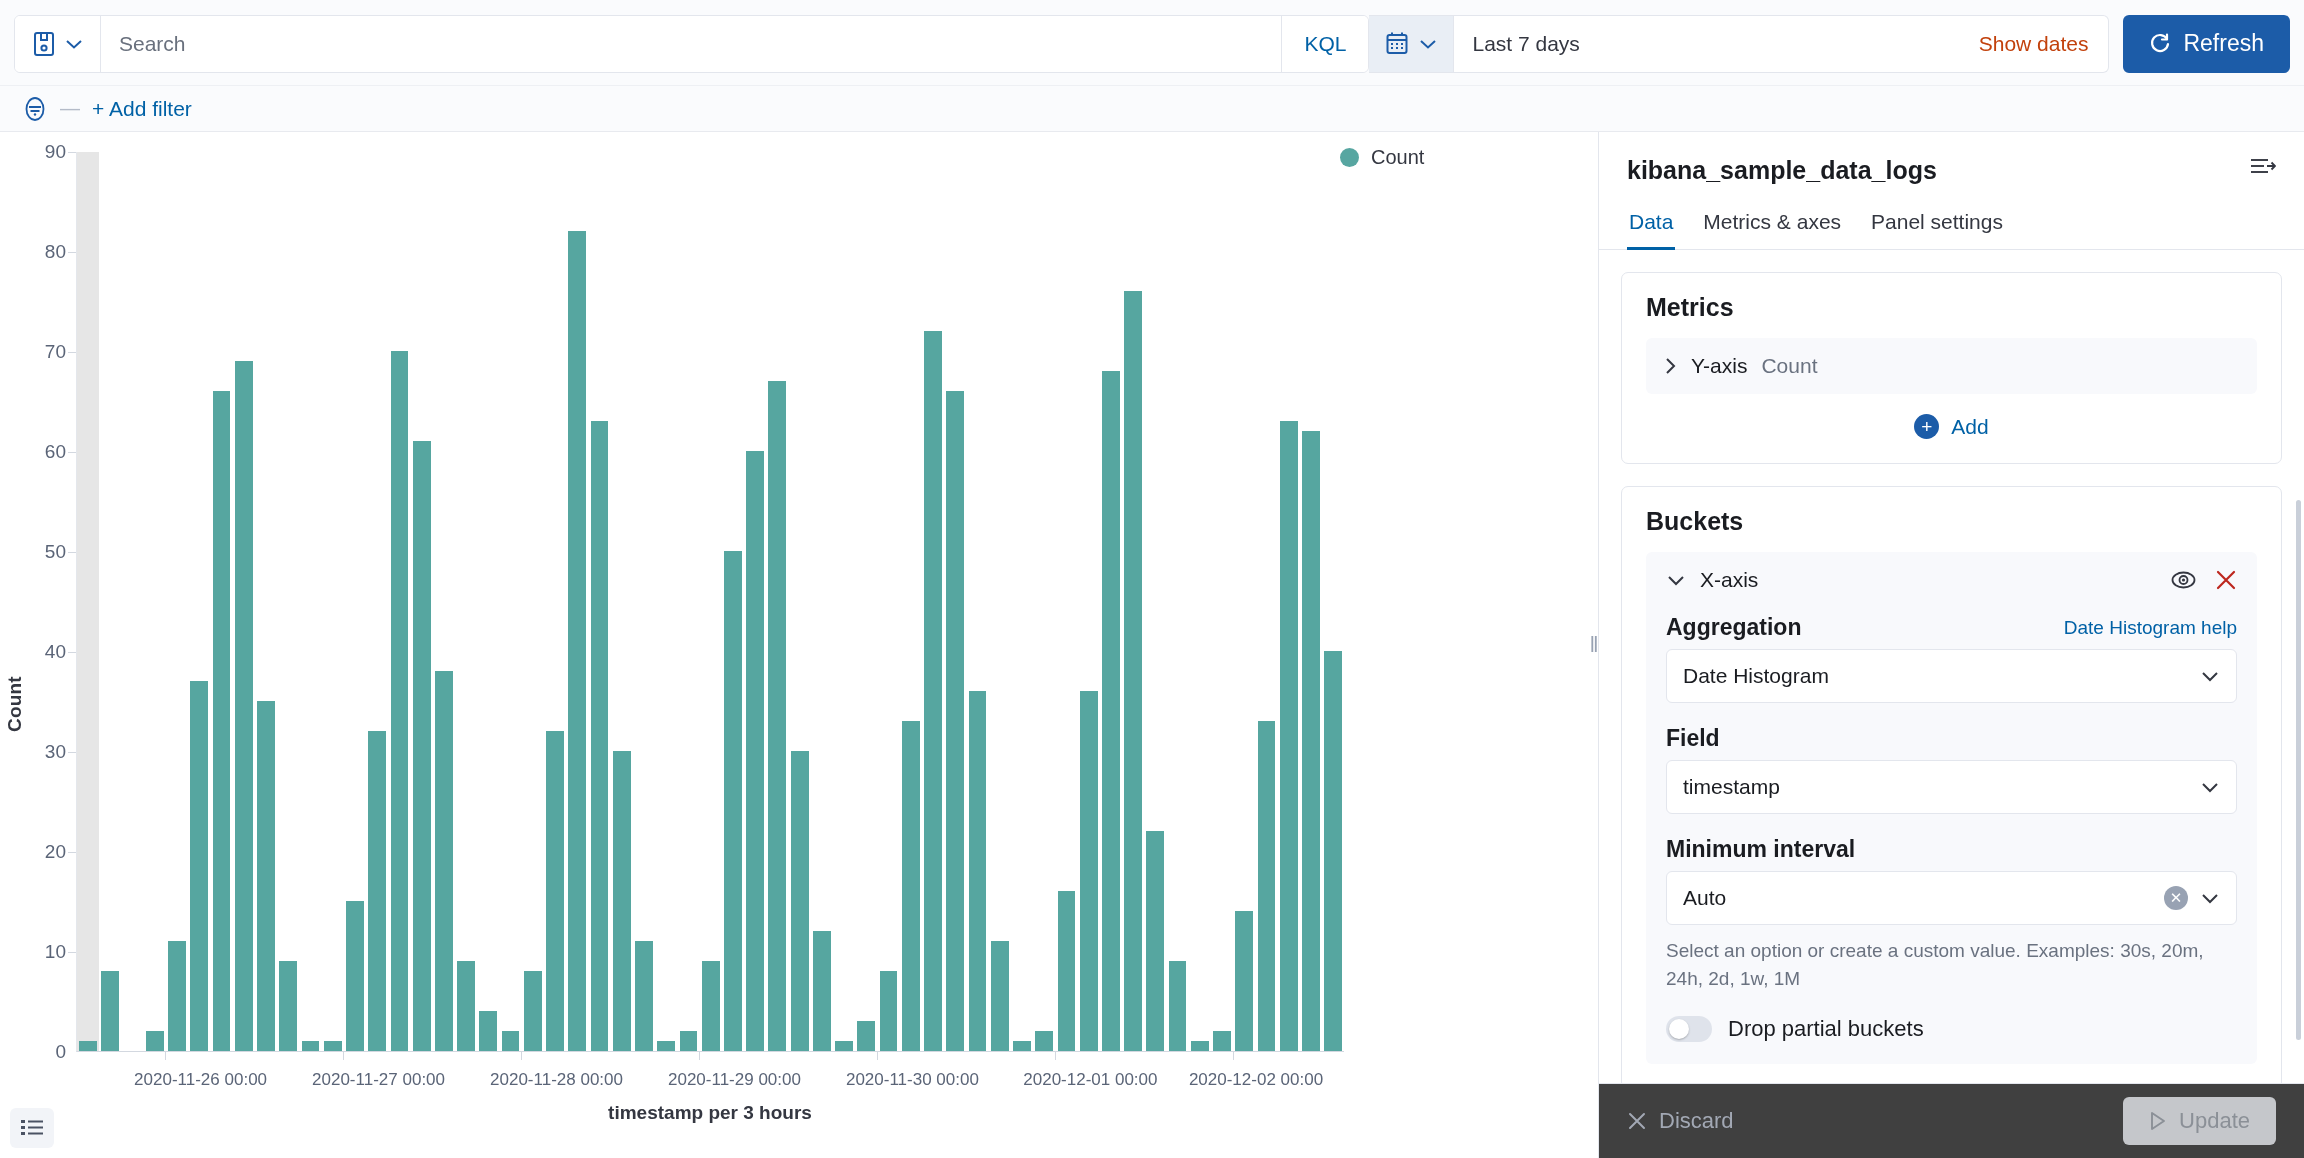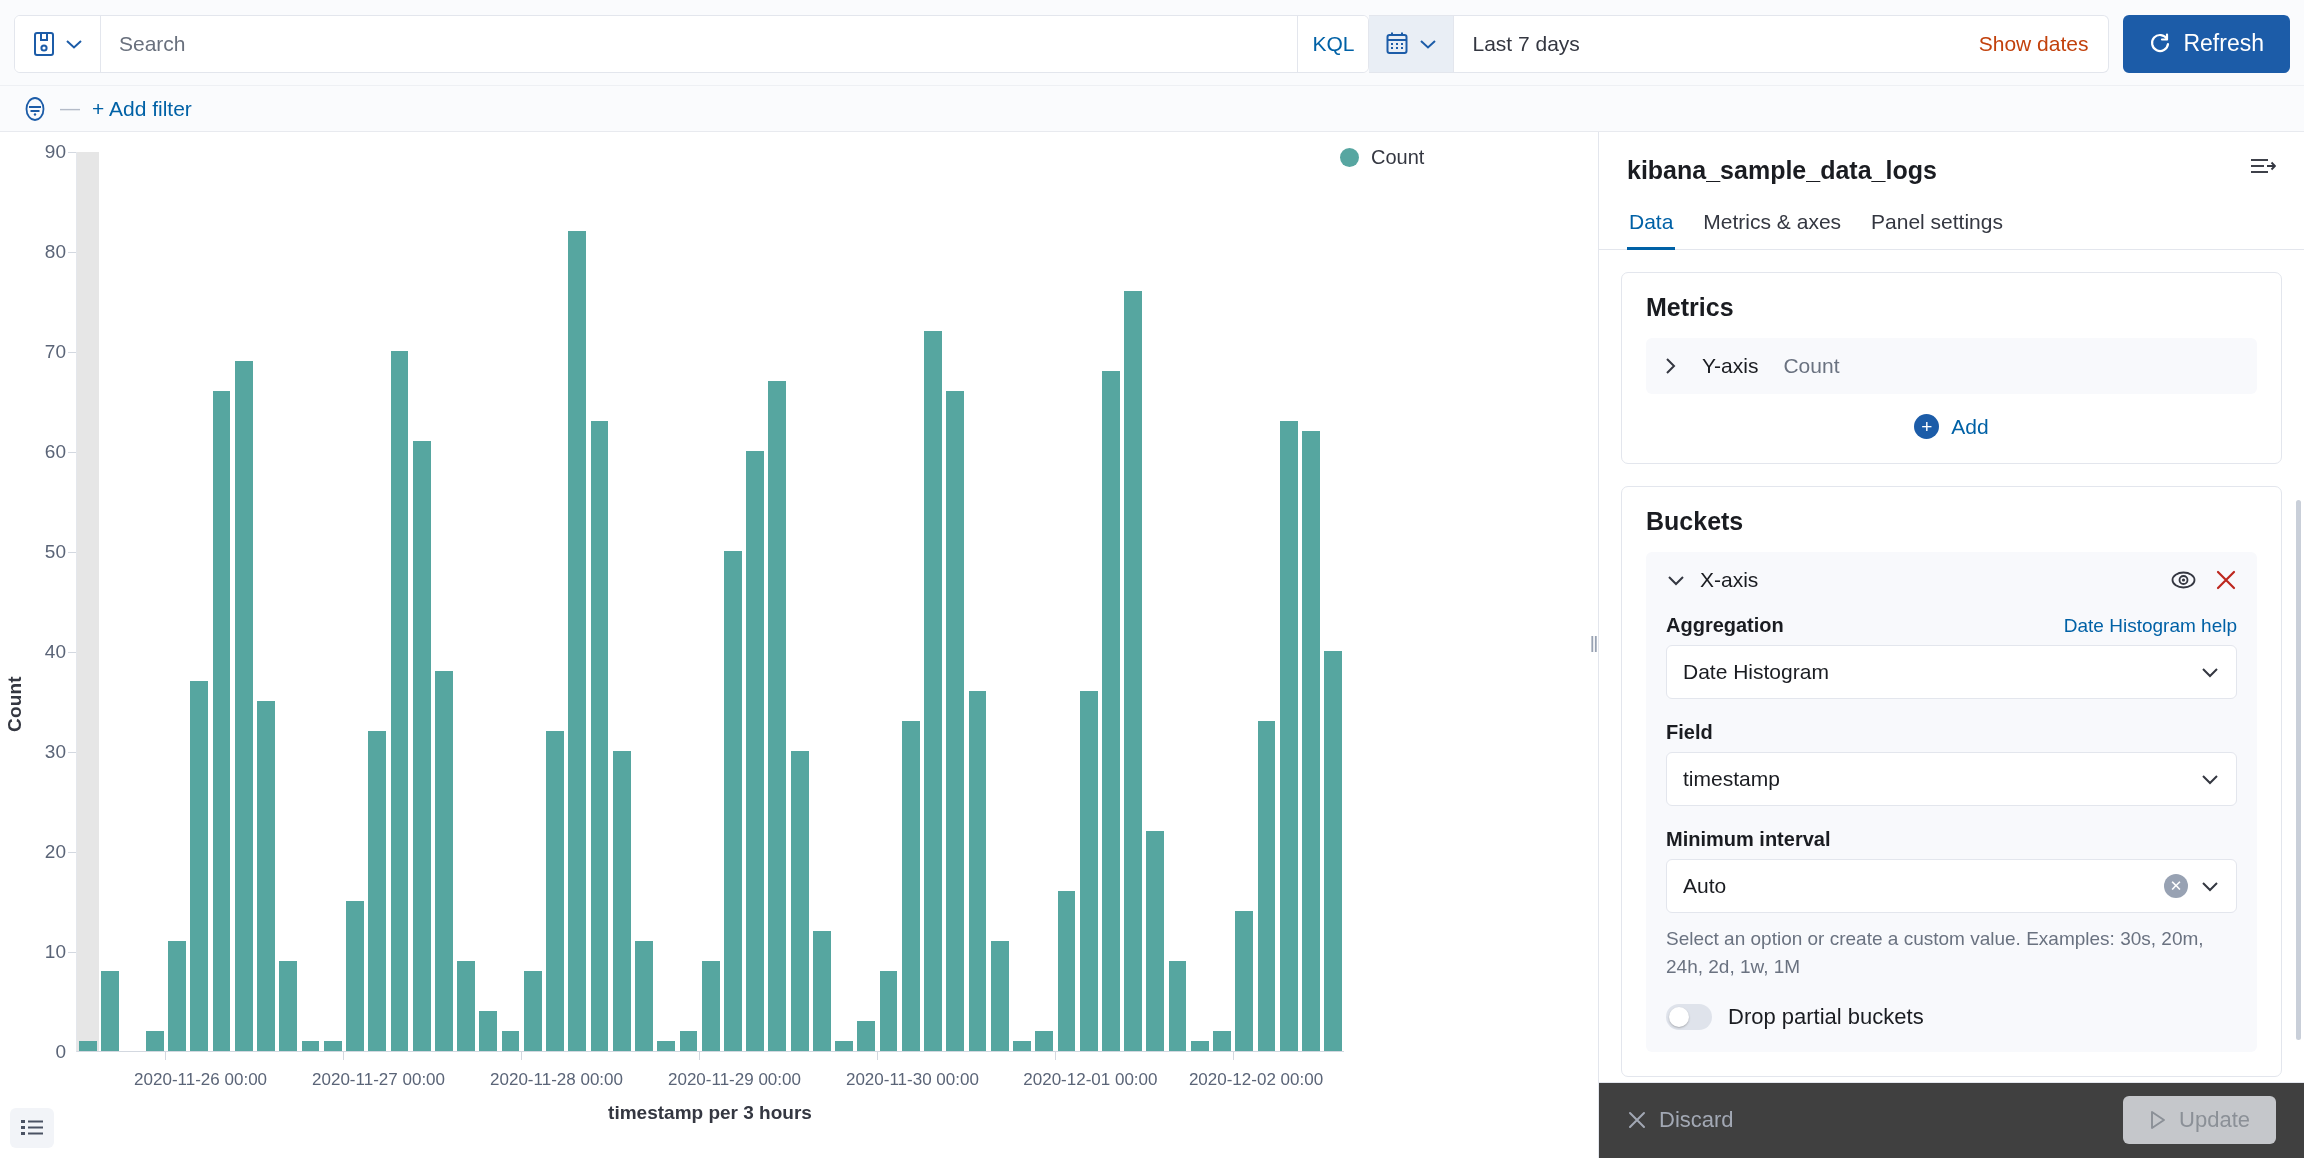--- a/index.html
+++ b/index.html
@@ -38,21 +38,21 @@
   .ico { display: inline-flex; align-items: center; justify-content: center; }
   .search-input-wrap { flex: 1 1 auto; display: flex; align-items: center; padding: 0 18px; }
   .search-input {
     border: 0; outline: 0; width: 100%;
     font-size: 21px; color: #343741;
     font-family: "Liberation Sans", sans-serif;
     background: transparent;
   }
   .search-input::placeholder { color: #69707d; }
   .kql-btn {
-    display: flex; align-items: center; padding: 0 14px;
+    display: flex; align-items: center; padding: 0 22px;
     border-left: 1px solid #e3e6ed;
     color: #0061a6; font-size: 21px; cursor: pointer;
     background: #fff;
   }
   .date-group {
     display: flex; align-items: stretch;
     height: 58px; width: 740px;
     border: 1px solid #e3e6ed;
     border-left: 0;
     border-radius: 0 6px 6px 0;
@@ -172,38 +172,38 @@
   .tab.active { color: #0061a6; border-bottom-color: #0061a6; font-weight: normal; }
 
   .side-scroll { flex: 1 1 auto; overflow: hidden; padding: 22px 22px 0 22px; position: relative; }
   .card {
     border: 1px solid #e3e6ed; border-radius: 7px; background: #fff;
     padding: 20px 24px 24px 24px; margin-bottom: 22px;
   }
   .card-title { font-size: 25px; font-weight: bold; color: #1a1c21; margin-bottom: 16px; }
   .agg-row {
     background: #f8f9fc; border-radius: 6px;
-    padding: 16px 18px; display: flex; align-items: center; gap: 25px;
+    padding: 16px 18px; display: flex; align-items: center; gap: 14px;
     font-size: 21px; color: #1a1c21;
   }
   .agg-row .muted { color: #6a7280; }
   .add-row {
     display: flex; align-items: center; justify-content: center; gap: 12px;
     margin-top: 20px; color: #0061a6; font-size: 21px; cursor: pointer;
   }
   .plus-ico {
     width: 25px; height: 25px; border-radius: 50%; background: #1c5ca8; color: #fff;
     display: flex; align-items: center; justify-content: center; font-size: 19px; line-height: 1;
   }
   .bucket-box { background: #f8f9fc; border-radius: 6px; padding: 16px 20px 22px 20px; }
   .bucket-head { display: flex; align-items: center; justify-content: space-between; }
   .bucket-head-left { display: flex; align-items: center; gap: 14px; font-size: 21px; color: #1a1c21; }
   .bucket-head-right { display: flex; align-items: center; gap: 18px; }
   .x-close { color: #bd271e; font-size: 24px; cursor: pointer; line-height: 1; }
-  .field-label { font-size: 20px; font-weight: bold; color: #1a1c21; margin: 22px 0 8px 0; }
+  .field-label { font-size: 23px; font-weight: bold; color: #1a1c21; margin: 22px 0 8px 0; }
   .field-row { display: flex; align-items: center; justify-content: space-between; margin: 22px 0 8px 0; }
   .help-link { color: #0061a6; font-size: 19px; cursor: pointer; }
   .select {
     height: 54px; border: 1px solid #e3e6ed; border-radius: 6px; background: #fff;
     display: flex; align-items: center; padding: 0 16px;
     font-size: 21px; color: #1a1c21; cursor: pointer;
   }
   .select .val { flex: 1 1 auto; }
   .clear-x {
     width: 24px; height: 24px; border-radius: 50%; background: #98a2b3; color: #fff;

